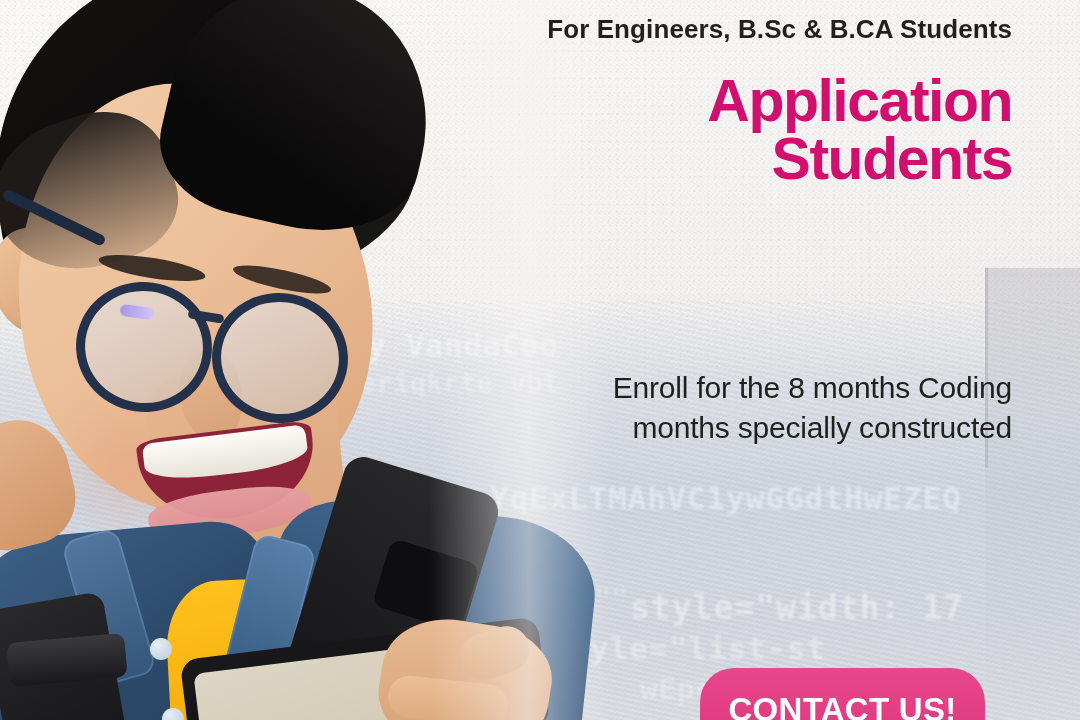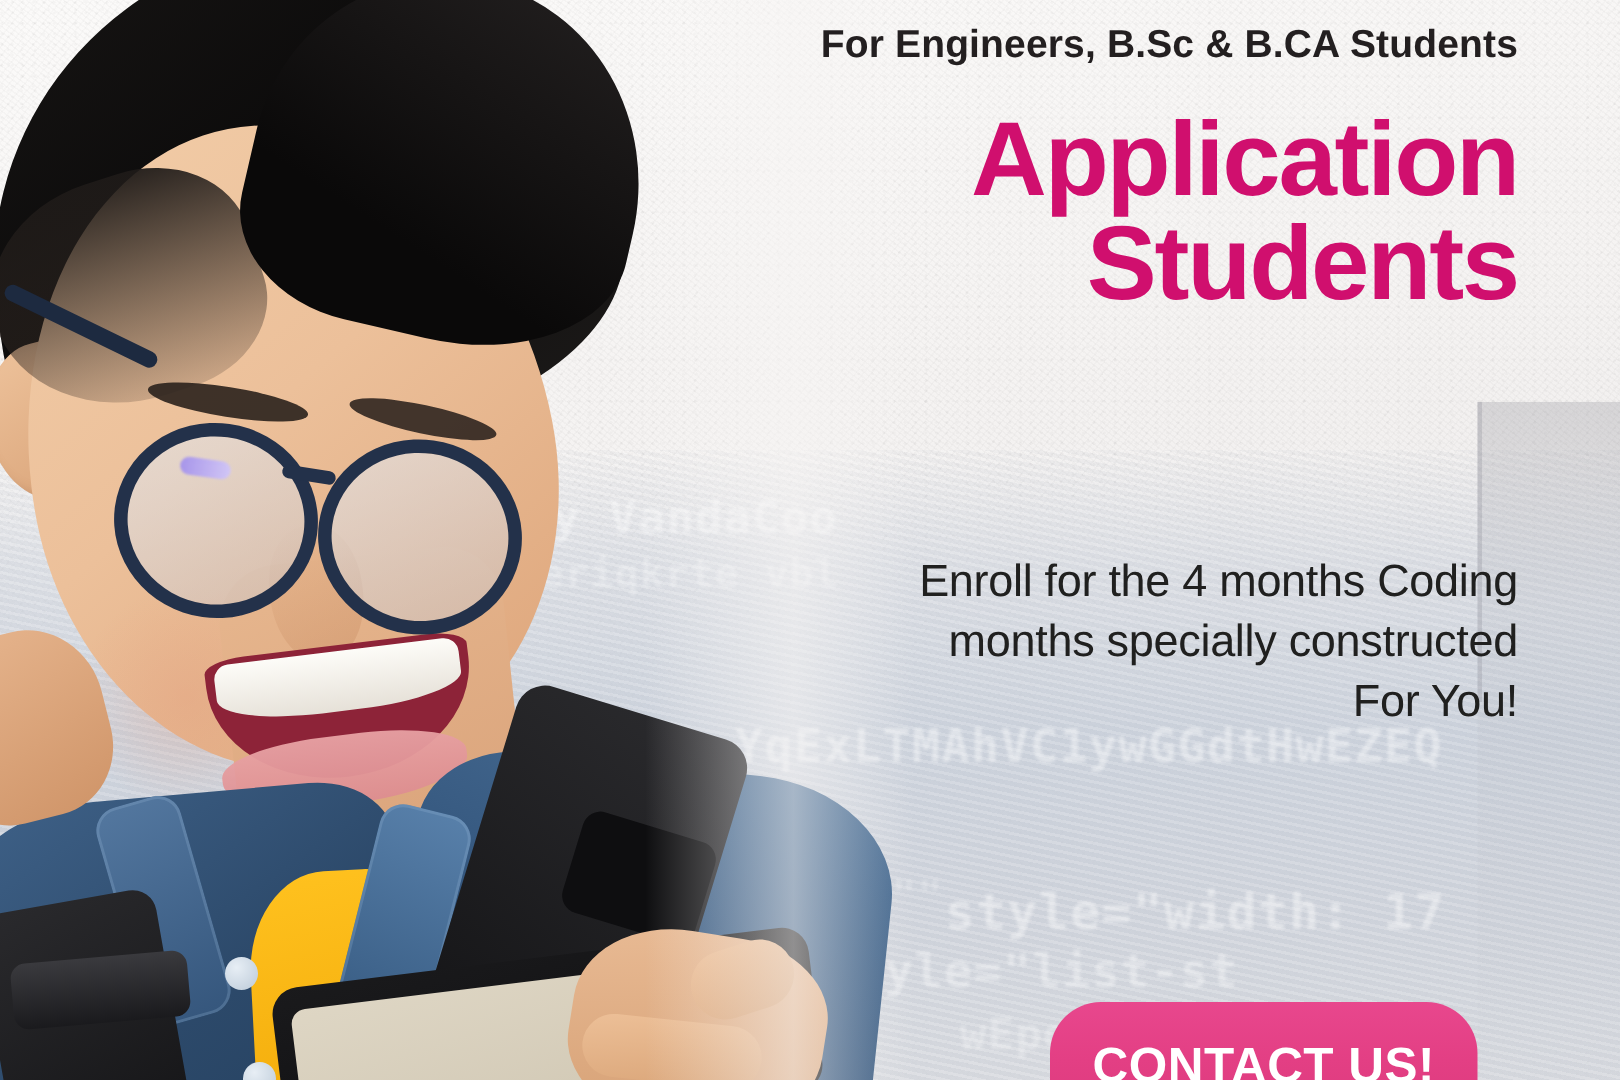--- a/index.html
+++ b/index.html
@@ -209,21 +209,21 @@
   
   .eyebrow{
     position:absolute;right:68px;top:14px;
     font-size:26px;font-weight:bold;color:#231f20;
     letter-spacing:.1px;text-align:right;
     white-space:nowrap;
   }
   .headline{
     position:absolute;right:68px;top:72px;width:640px;
     text-align:right;
-    font-size:70px;line-height:.99;font-weight:bold;
+    font-size:59px;line-height:.99;font-weight:bold;
     color:#d00f6e;letter-spacing:-1.5px;
   }
   .headline span{display:block;}
   .subcopy{
     position:absolute;right:68px;top:368px;width:560px;
     text-align:right;
     font-size:30px;line-height:1.34;font-weight:400;
     color:#20201f;letter-spacing:-.2px;
   }
   .subcopy span{display:block;}
@@ -306,22 +306,21 @@
   <div class="photo-fade"></div>
 
   <div class="eyebrow">For Engineers, B.Sc &amp; B.CA Students</div>
 
   <div class="headline">
     <span>Application</span>
     <span>Students</span>
   </div>
 
   <div class="subcopy">
-    <span>Enroll for the 4 months Coding</span>
+    <span>Enroll for the 8 months Coding</span>
     <span>months specially constructed</span>
-    <span>For You!</span>
   </div>
 
   <button class="cta">
     <span class="cta-label">CONTACT US!</span>
   </button>
 
 </div>
 
 </body></html>

